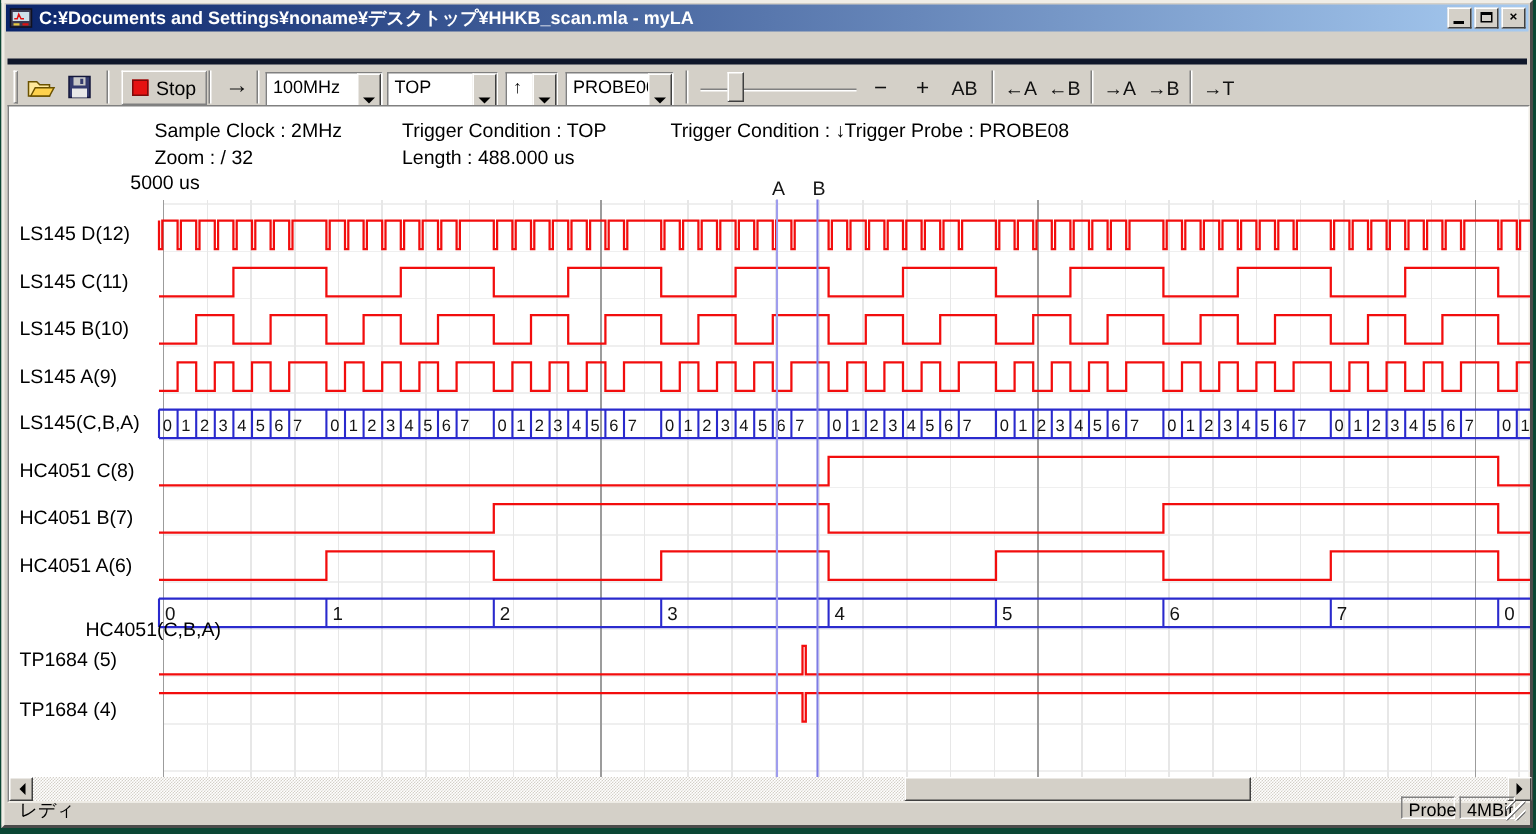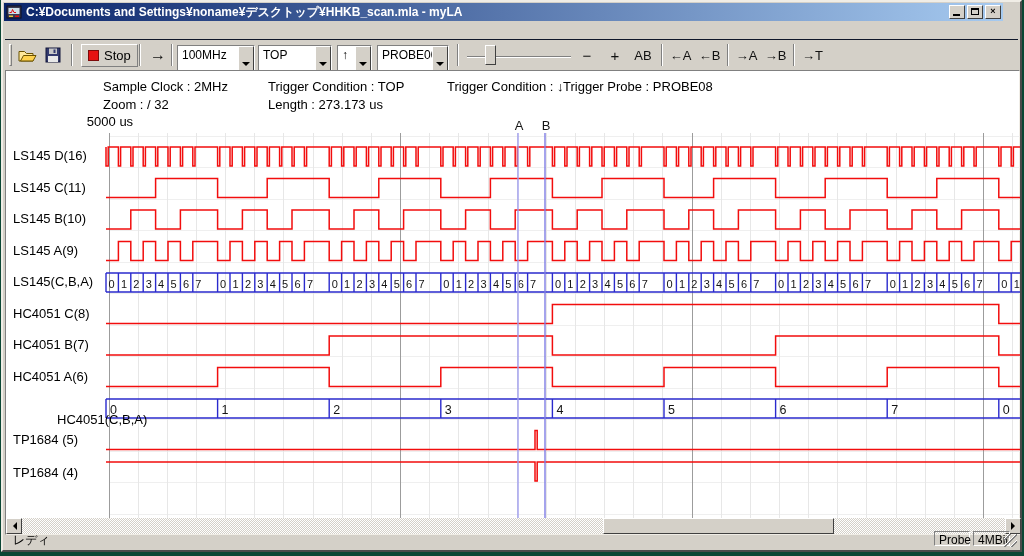--- a/index.html
+++ b/index.html
@@ -1,33 +1,33 @@
 <!DOCTYPE html>
 <html><head>
 <meta charset="utf-8">
 <style>
   *{margin:0;padding:0;box-sizing:border-box}
   html,body{width:1024px;height:556px;overflow:hidden}
   body{background:#0b4634;position:relative;font-family:"Liberation Sans",sans-serif;-webkit-font-smoothing:none}
   .window{position:absolute;left:1px;top:0;width:1021px;height:552px;background:#d4d0c8;
           border:2px solid;border-color:#f0ede6 #4a4a4a #4a4a4a #f0ede6}
   
-  .titlebar{position:absolute;left:1px;top:1px;right:17px;height:18px;
+  .titlebar{position:absolute;left:1px;top:1px;right:1px;height:18px;
             background:linear-gradient(90deg,#0a246a,#a6caf0);display:flex;align-items:center;padding:0 2px;color:#fff}
   .titlebar .ttext{font-size:12px;font-weight:bold;margin-left:4px;white-space:nowrap;overflow:hidden;flex:1}
   .winbtn{width:16px;height:14px;background:#d4d0c8;border:1px solid;border-color:#fff #404040 #404040 #fff;
           margin-left:2px;font-size:9px;line-height:11px;text-align:center;color:#000;font-weight:bold;position:relative}
   .winbtn .mingl{position:absolute;left:3px;bottom:2px;width:7px;height:2px;background:#000}
   .winbtn .maxgl{position:absolute;left:3px;top:2px;width:8px;height:7px;border:1px solid #000;border-top-width:2px}
   .appicon{width:16px;height:16px;flex:0 0 16px}
   
   .menubar{position:absolute;left:2px;top:20px;right:2px;height:17px;display:flex;align-items:center;font-size:13px;color:#000}
   .menuitem{padding:1px 8px}
   
-  .toolbar{position:absolute;left:2px;top:37px;right:2px;height:30px;border-top:1px solid #0f172a}
+  .toolbar{position:absolute;left:2px;top:37px;right:2px;height:30px;border-top:4px solid #0f172a}
   .toolbar>*{position:absolute}
   .grip{top:4px;width:3px;height:22px;border:1px solid;border-color:#fff #808080 #808080 #fff}
   .tsep{top:4px;width:2px;height:22px;border-left:1px solid #808080;border-right:1px solid #fff}
   .tico{top:3px;width:24px;height:24px;display:flex;align-items:center;justify-content:center}
   .tbtn{top:3px;height:24px;display:flex;align-items:center;justify-content:center;font-size:13px;color:#111}
   .stopbtn{top:4px;height:23px;border:1px solid;border-color:#fff #808080 #808080 #fff;display:flex;align-items:center;padding:0 6px;font-size:13px;gap:5px}
   .stopsq{width:11px;height:11px;background:#e51212;border:1px solid #7d0a0a}
   .combo{top:5px;height:37px;background:#fff;border:1px solid;border-color:#808080 #fff #fff #808080;display:flex}
   .combo .cval{flex:1;font-size:12px;padding:2px 0 0 4px;color:#000;white-space:nowrap;overflow:hidden}
   .combo .cbtn{width:16px;height:100%;background:#d4d0c8;border:1px solid;border-color:#fff #404040 #404040 #fff;display:flex;align-items:center;justify-content:center}
@@ -359,21 +359,21 @@
       <path d="M 104 460 H 533 V 479 h 2.2 V 460 H 1020" fill="none" stroke="#f20d0d" stroke-width="1.5"></path>
       <line x1="516" x2="516" y1="131" y2="516" stroke="#9f9dee" stroke-width="1.4"></line>
       <line x1="543" x2="543" y1="131" y2="516" stroke="#7e7ce4" stroke-width="1.4"></line>
     </svg>
 
   <div class="hdr" style="left:100px;top:77px">Sample Clock : 2MHz</div>
   <div class="hdr" style="left:265px;top:77px">Trigger Condition : TOP</div>
   <div class="hdr" style="left:444px;top:77px">Trigger Condition : ↓</div>
   <div class="hdr" style="left:560px;top:77px">Trigger Probe : PROBE08</div>
   <div class="hdr" style="left:100px;top:95px">Zoom : /  32</div>
-  <div class="hdr" style="left:265px;top:95px">Length : 273.173 us</div>
+  <div class="hdr" style="left:265px;top:95px">Length : 488.000 us</div>
   <div class="hdr" style="left:72px;top:112px;width:70px;text-align:center">5000 us</div>
 
   <div class="cursor-lab" id="cur-a-lab" style="left: 510px;">A</div>
   <div class="cursor-lab" id="cur-b-lab" style="left: 537px;">B</div>
 
   <div class="hscroll">
     <span class="sbtn" style="left:0">
         <span class="al"></span>
       </span>
     <span class="sthumb" style="left:597px;width:231px"></span>
@@ -382,21 +382,21 @@
       </span>
   </div>
 
   <div class="statusbar">
     <span class="ready">レディ</span>
     <span class="spanel" style="left:929px;width:36px">Probe</span>
     <span class="spanel" style="left:968px;width:37px">4MBit</span>
     <span class="grip2"></span>
   </div>
 
-<div class="ch-label" style="top: 146px;">LS145 D(16)</div>
+<div class="ch-label" style="top: 146px;">LS145 D(12)</div>
     <div class="ch-label" style="top: 177.5px;">LS145 C(11)</div>
     <div class="ch-label" style="top: 209px;">LS145 B(10)</div>
     <div class="ch-label" style="top: 240.5px;">LS145 A(9)</div>
     <div class="ch-label" style="top: 272px;">LS145(C,B,A)</div>
     <div class="ch-label" style="top: 303.5px;">HC4051 C(8)</div>
     <div class="ch-label" style="top: 335px;">HC4051 B(7)</div>
     <div class="ch-label" style="top: 366.5px;">HC4051 A(6)</div>
     <div class="ch-label" style="top: 410px; margin-left: 44px;">HC4051(C,B,A)</div>
     <div class="ch-label" style="top: 429.5px;">TP1684 (5)</div>
     <div class="ch-label" style="top: 463px;">TP1684 (4)</div>

